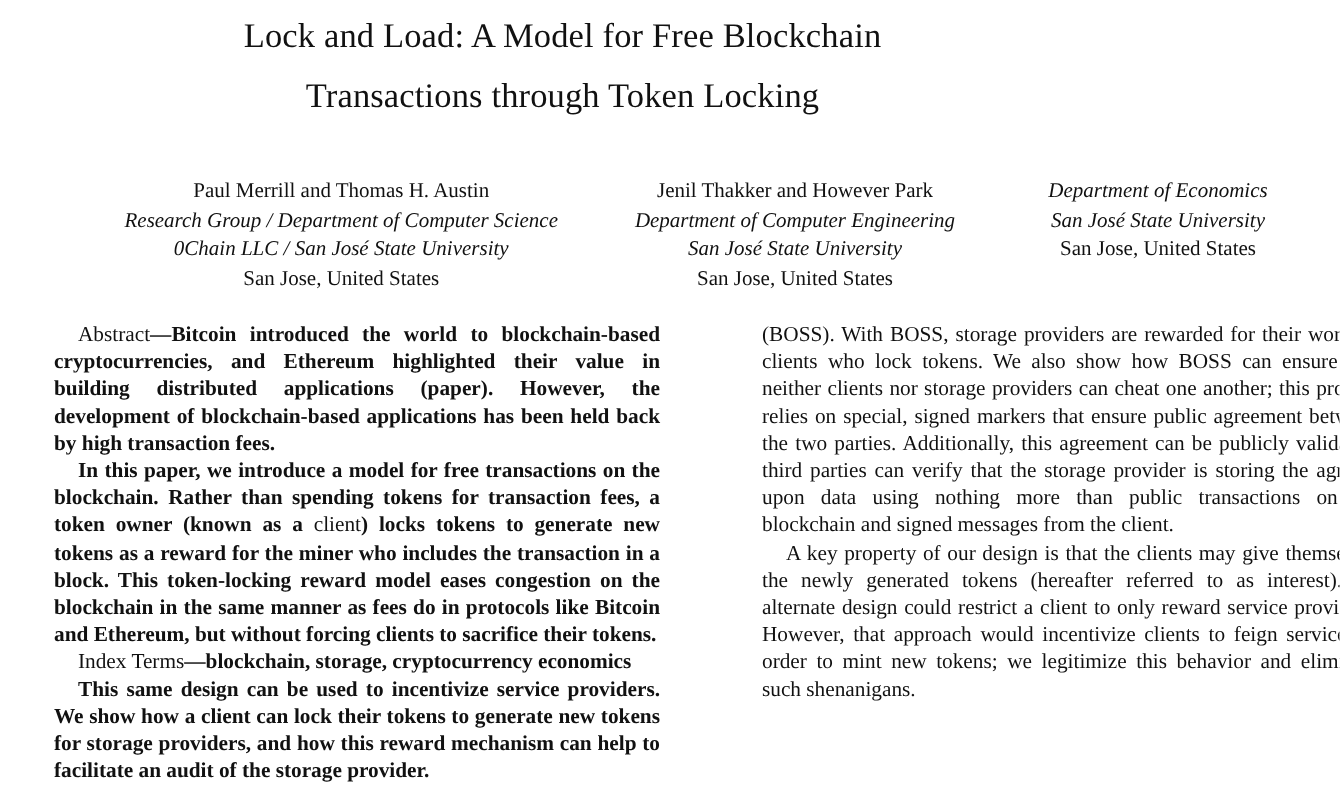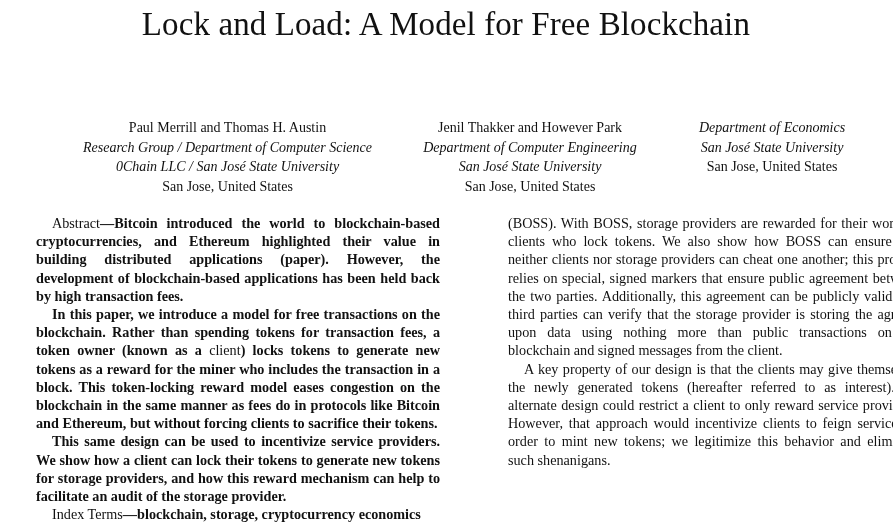--- a/index.html
+++ b/index.html
@@ -1,42 +1,43 @@
 <!DOCTYPE html>
 <html><head>
 <meta charset="utf-8">
 <style>
   html, body { margin: 0; padding: 0; background: #ffffff; }
   body {
     width: 893px; height: 526px; overflow: hidden; position: relative;
     font-family: "Liberation Serif", "DejaVu Serif", serif; color: #111;
   }
   .title {
-    position: absolute; left: 0; top: 4px; width: 750px; text-align: right;
-    font-size: 33px; line-height: 40px; letter-spacing: 0.1px;
+    position: absolute; left: 0; top: 4px; width: 750px; text-align: center;
+    font-size: 23px; line-height: 40px; letter-spacing: 0.1px;
   }
   .authors { position: absolute; top: 118px; left: 0; width: 893px; }
   .author-block {
     position: absolute; text-align: center; font-size: 14px; line-height: 19.5px;
   }
   .author-block .aff { font-style: italic; text-align: center; }
   .col { position: absolute; top: 214px; font-size: 14.2px; line-height: 18.2px; text-align: justify; }
   .col-left { left: 36px; width: 404px; font-weight: bold; }
   .col-right { left: 464px; width: 412px; margin-left: 44px; }
   .col p { margin: 0; text-indent: 16px; }
   .col p.noindent { text-indent: 0; }
   .col-left p { text-indent: 16px; }
   .it { }
   .nobold { font-weight: normal; }
 </style>
 </head>
 <body>
 
 <div class="title">
   <div>Lock and Load: A Model for Free Blockchain</div>
+  <div>Transactions through Token Locking</div>
 </div>
 
 <div class="authors">
   <div class="author-block" style="left:50px; width:355px;">
     <div>Paul Merrill and Thomas H. Austin</div>
     <div class="aff">Research Group / Department of Computer Science</div>
     <div class="aff">0Chain LLC / San José State University</div>
     <div>San Jose, United States</div>
   </div>
   <div class="author-block" style="left:412px; width:236px;">
@@ -48,20 +49,20 @@
   <div class="author-block" style="left:682px; width:180px;">
     <div class="aff">Department of Economics</div>
     <div class="aff">San José State University</div>
     <div>San Jose, United States</div>
   </div>
 </div>
 
 <div class="col col-left">
   <p><span class="it nobold">Abstract</span><span>—</span><span>Bitcoin introduced the world to blockchain-based cryptocurrencies, and Ethereum highlighted their value in building distributed applications (paper). However, the development of blockchain-based applications has been held back by high transaction fees.</span></p>
   <p><span>In this paper, we introduce a model for free transactions on the blockchain. Rather than spending tokens for transaction fees, a token owner (known as a </span><span class="it nobold">client</span><span>) locks tokens to generate new tokens as a reward for the miner who includes the transaction in a block. This </span><span class="it">token-locking reward model</span><span> eases congestion on the blockchain in the same manner as fees do in protocols like Bitcoin and Ethereum, but without forcing clients to sacrifice their tokens.</span></p>
+  <p><span class="it nobold">Index Terms</span><span>—</span><span>blockchain, storage, cryptocurrency economics</span></p>
   <p><span>This same design can be used to incentivize service providers. We show how a client can lock their tokens to generate new tokens for storage providers, and how this reward mechanism can help to facilitate an audit of the storage provider.</span></p>
-  <p><span class="it nobold">Index Terms</span><span>—</span><span>blockchain, storage, cryptocurrency economics</span></p>
 </div>
 
 <div class="col col-right">
   <p class="noindent"><span>(BOSS). With BOSS, storage providers are rewarded for their work by clients who lock tokens. We also show how BOSS can ensure that neither clients nor storage providers can cheat one another; this process relies on special, signed </span><span class="it">markers</span><span> that ensure public agreement between the two parties. Additionally, this agreement can be publicly validated; third parties can verify that the storage provider is storing the agreed-upon data using nothing more than public transactions on the blockchain and signed messages from the client.</span></p>
   <p>A key property of our design is that the clients may give themselves the newly generated tokens (hereafter referred to as interest). An alternate design could restrict a client to only reward service providers. However, that approach would incentivize clients to feign services in order to mint new tokens; we legitimize this behavior and eliminate such shenanigans.</p>
 </div>
 
 </body></html>

